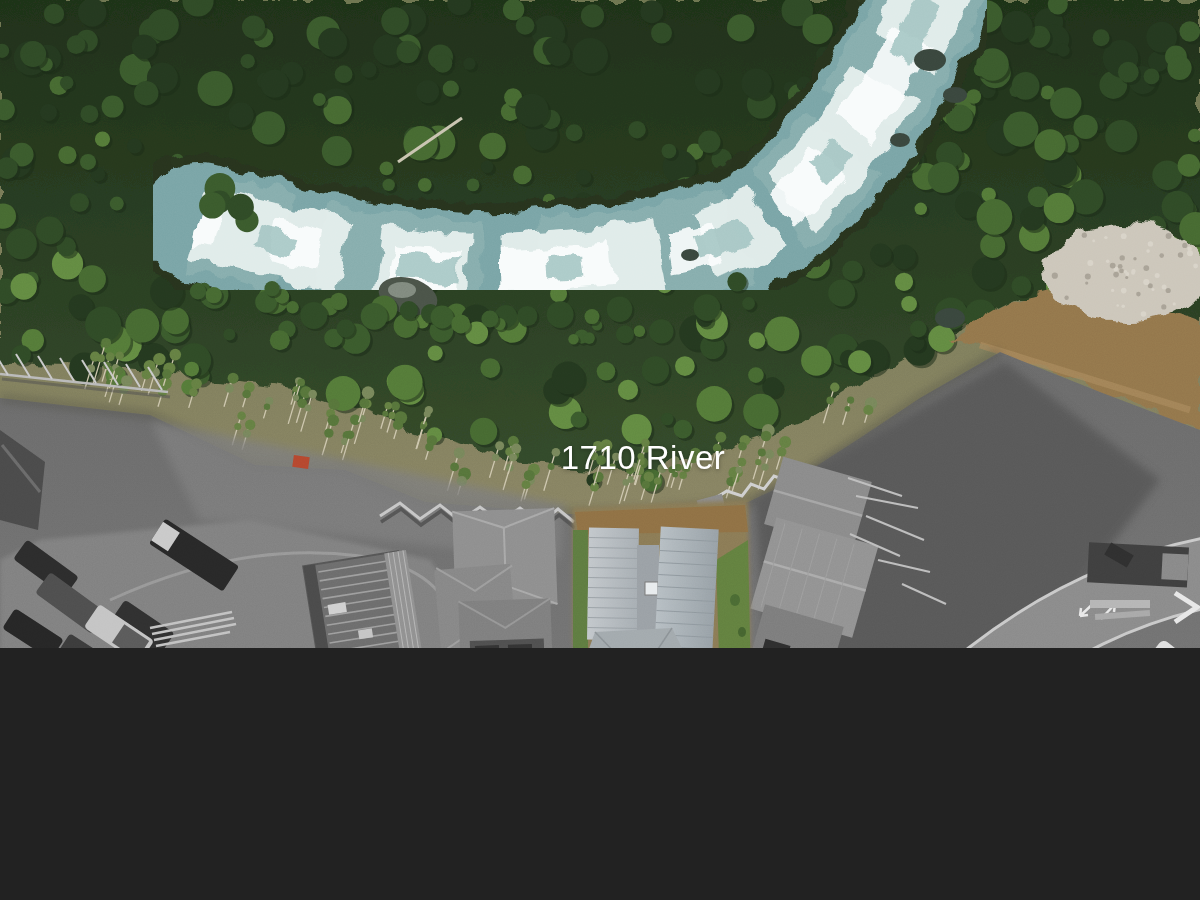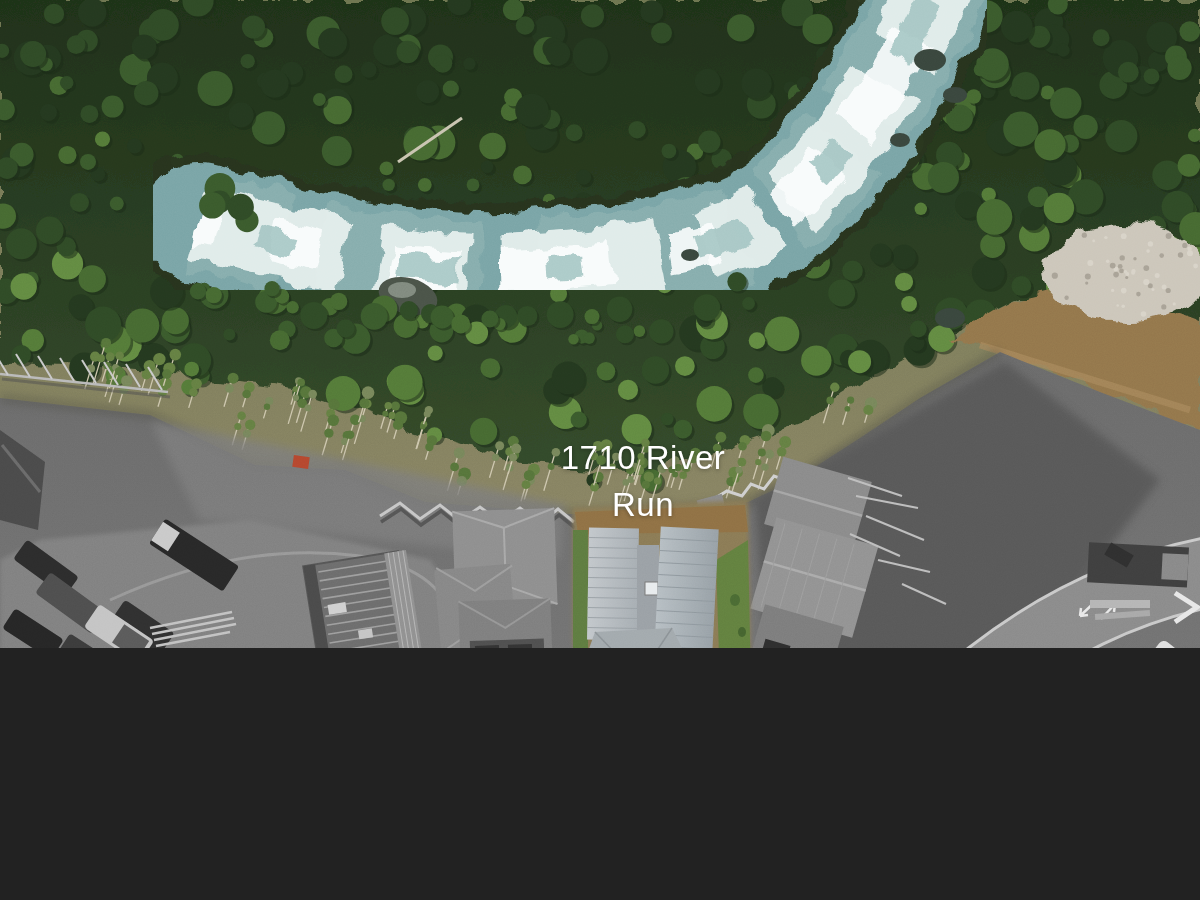--- a/index.html
+++ b/index.html
@@ -1341,15 +1341,14 @@
         <circle cx="212.3" cy="205.4" r="13.2" fill="#3a5a2c"></circle>
         <circle cx="240.7" cy="207.0" r="13.2" fill="#2f4a26"></circle>
       </g>
 
   <rect x="0" y="0" width="1200" height="900" filter="url(#grain)" opacity=".22" style="mix-blend-mode:overlay"></rect>
   <rect x="0" y="884" width="1200" height="16" fill="#000" opacity=".18" filter="url(#soft)"></rect>
 </svg>
 
 <div class="prop-label">
   <div>1710 River</div>
-  <div>Run</div>
 </div>
 </div>
 
 </body></html>

